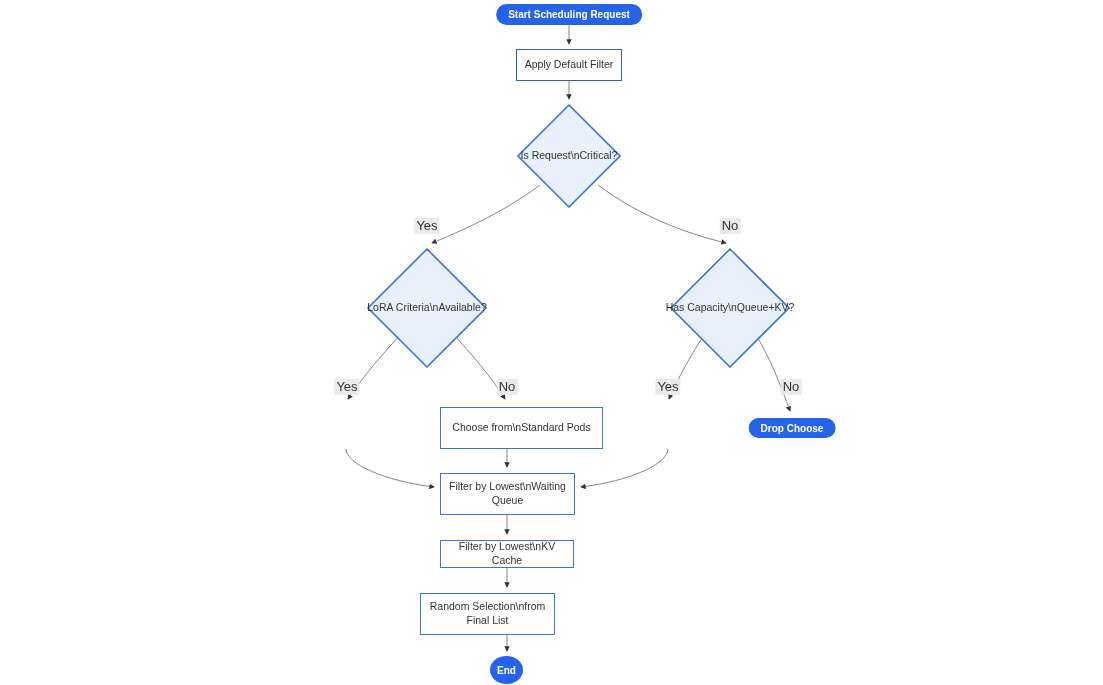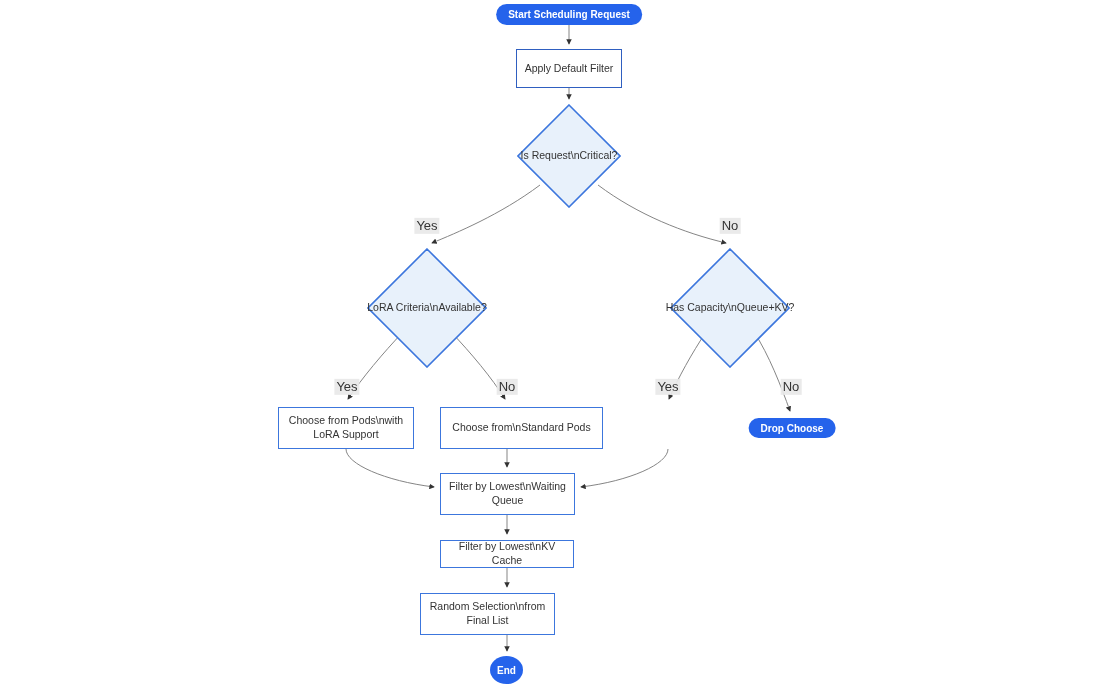--- a/index.html
+++ b/index.html
@@ -99,21 +99,21 @@
     <path class="edge" d="M346,449 C346,464 385,481 434,487" marker-end="url(#arrow)"></path>
     <path class="edge" d="M507,449 L507,467" marker-end="url(#arrow)"></path>
     <path class="edge" d="M668,449 C668,464 630,481 581,487" marker-end="url(#arrow)"></path>
     <path class="edge" d="M507,515 L507,534" marker-end="url(#arrow)"></path>
     <path class="edge" d="M507,568 L507,587" marker-end="url(#arrow)"></path>
     <path class="edge" d="M507,635 L507,651" marker-end="url(#arrow)"></path>
   </svg>
 
   <div class="node stadium" style="left:569px; top:4px; height:21px;">Start Scheduling Request</div>
 
-  <div class="node process thin" style="left:516px; top:49px; width:106px; height:39px;">Apply Default Filter</div>
+  <div class="node process thin" style="left:516px; top:49px; width:106px; height:32px;">Apply Default Filter</div>
 
   <div class="node diamond" style="left:517px; top:104px; width:104px; height:104px;">
     <svg width="104" height="104" viewBox="0 0 104 104">
       <polygon points="52,1 103,52 52,103 1,52"></polygon>
     </svg>
     <span class="dlabel">Is Request\nCritical?</span>
   </div>
 
   <div class="node diamond" style="left:367px; top:248px; width:120px; height:120px;">
     <svg width="120" height="120" viewBox="0 0 120 120">
@@ -122,21 +122,20 @@
     <span class="dlabel">LoRA Criteria\nAvailable?</span>
   </div>
 
   <div class="node diamond" style="left:670px; top:248px; width:120px; height:120px;">
     <svg width="120" height="120" viewBox="0 0 120 120">
       <polygon points="60,1 119,60 60,119 1,60"></polygon>
     </svg>
     <span class="dlabel">Has Capacity\nQueue+KV?</span>
   </div>
 
-  <div class="node process" style="left:278px; top:407px; width:136px; height:42px;">Choose from Pods\nwith LoRA Support</div>
 
   <div class="node process" style="left:440px; top:407px; width:163px; height:42px;">Choose from\nStandard Pods</div>
 
 
   <div class="node stadium" style="left:792px; top:418px; height:20px;">Drop Choose</div>
 
   <div class="node process" style="left:440px; top:473px; width:135px; height:42px;">Filter by Lowest\nWaiting Queue</div>
 
   <div class="node process" style="left:440px; top:540px; width:134px; height:28px;">Filter by Lowest\nKV Cache</div>
 

